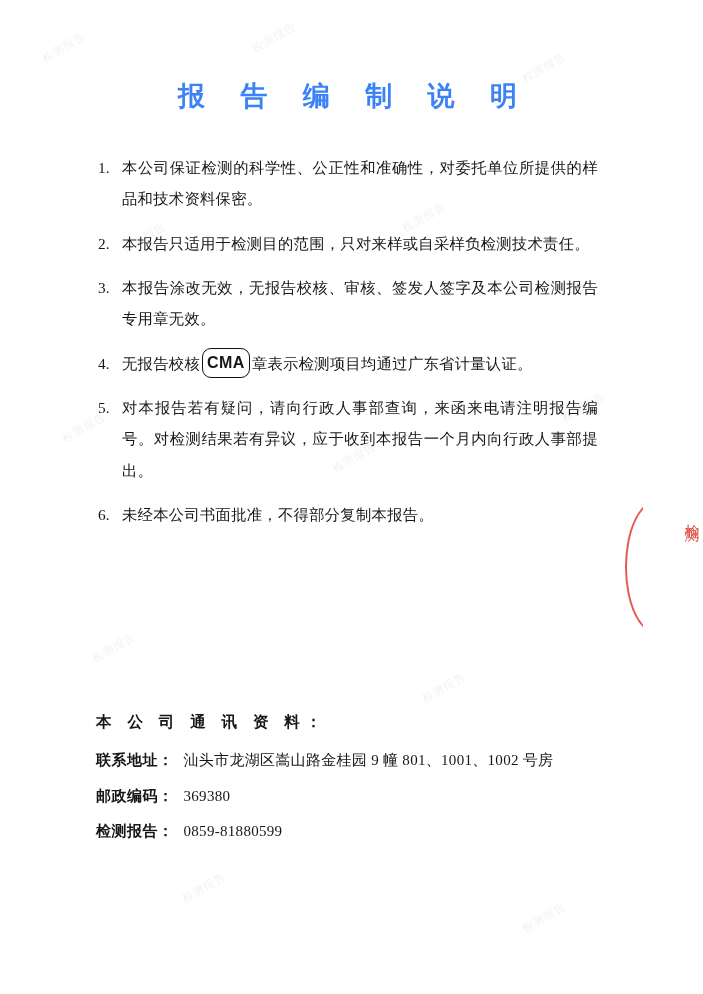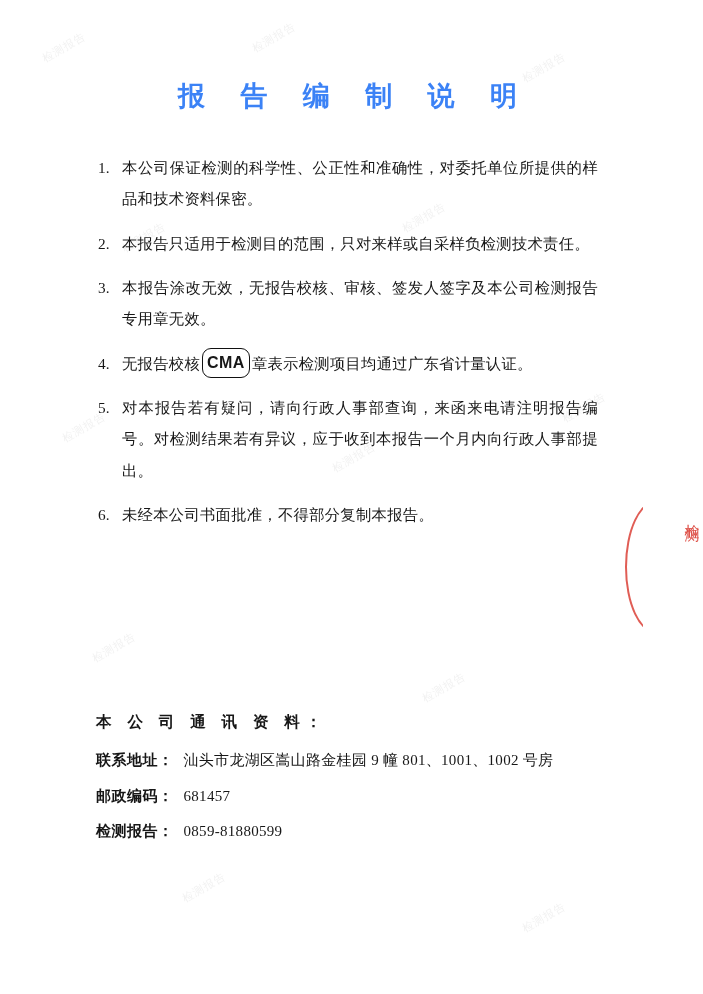--- a/index.html
+++ b/index.html
@@ -214,21 +214,21 @@
   <div class="contact-block">
     <div class="contact-title">本 公 司 通 讯 资 料：</div>
 
     <div class="contact-row">
       <span class="contact-label">联系地址：</span>
       <span class="contact-value">汕头市龙湖区嵩山路金桂园 9 幢 801、1001、1002 号房</span>
     </div>
 
     <div class="contact-row">
       <span class="contact-label">邮政编码：</span>
-      <span class="contact-value">681457</span>
+      <span class="contact-value">369380</span>
     </div>
 
     <div class="contact-row">
       <span class="contact-label">检测报告：</span>
       <span class="contact-value">0859-81880599</span>
     </div>
 
   </div>
 
 </div>

